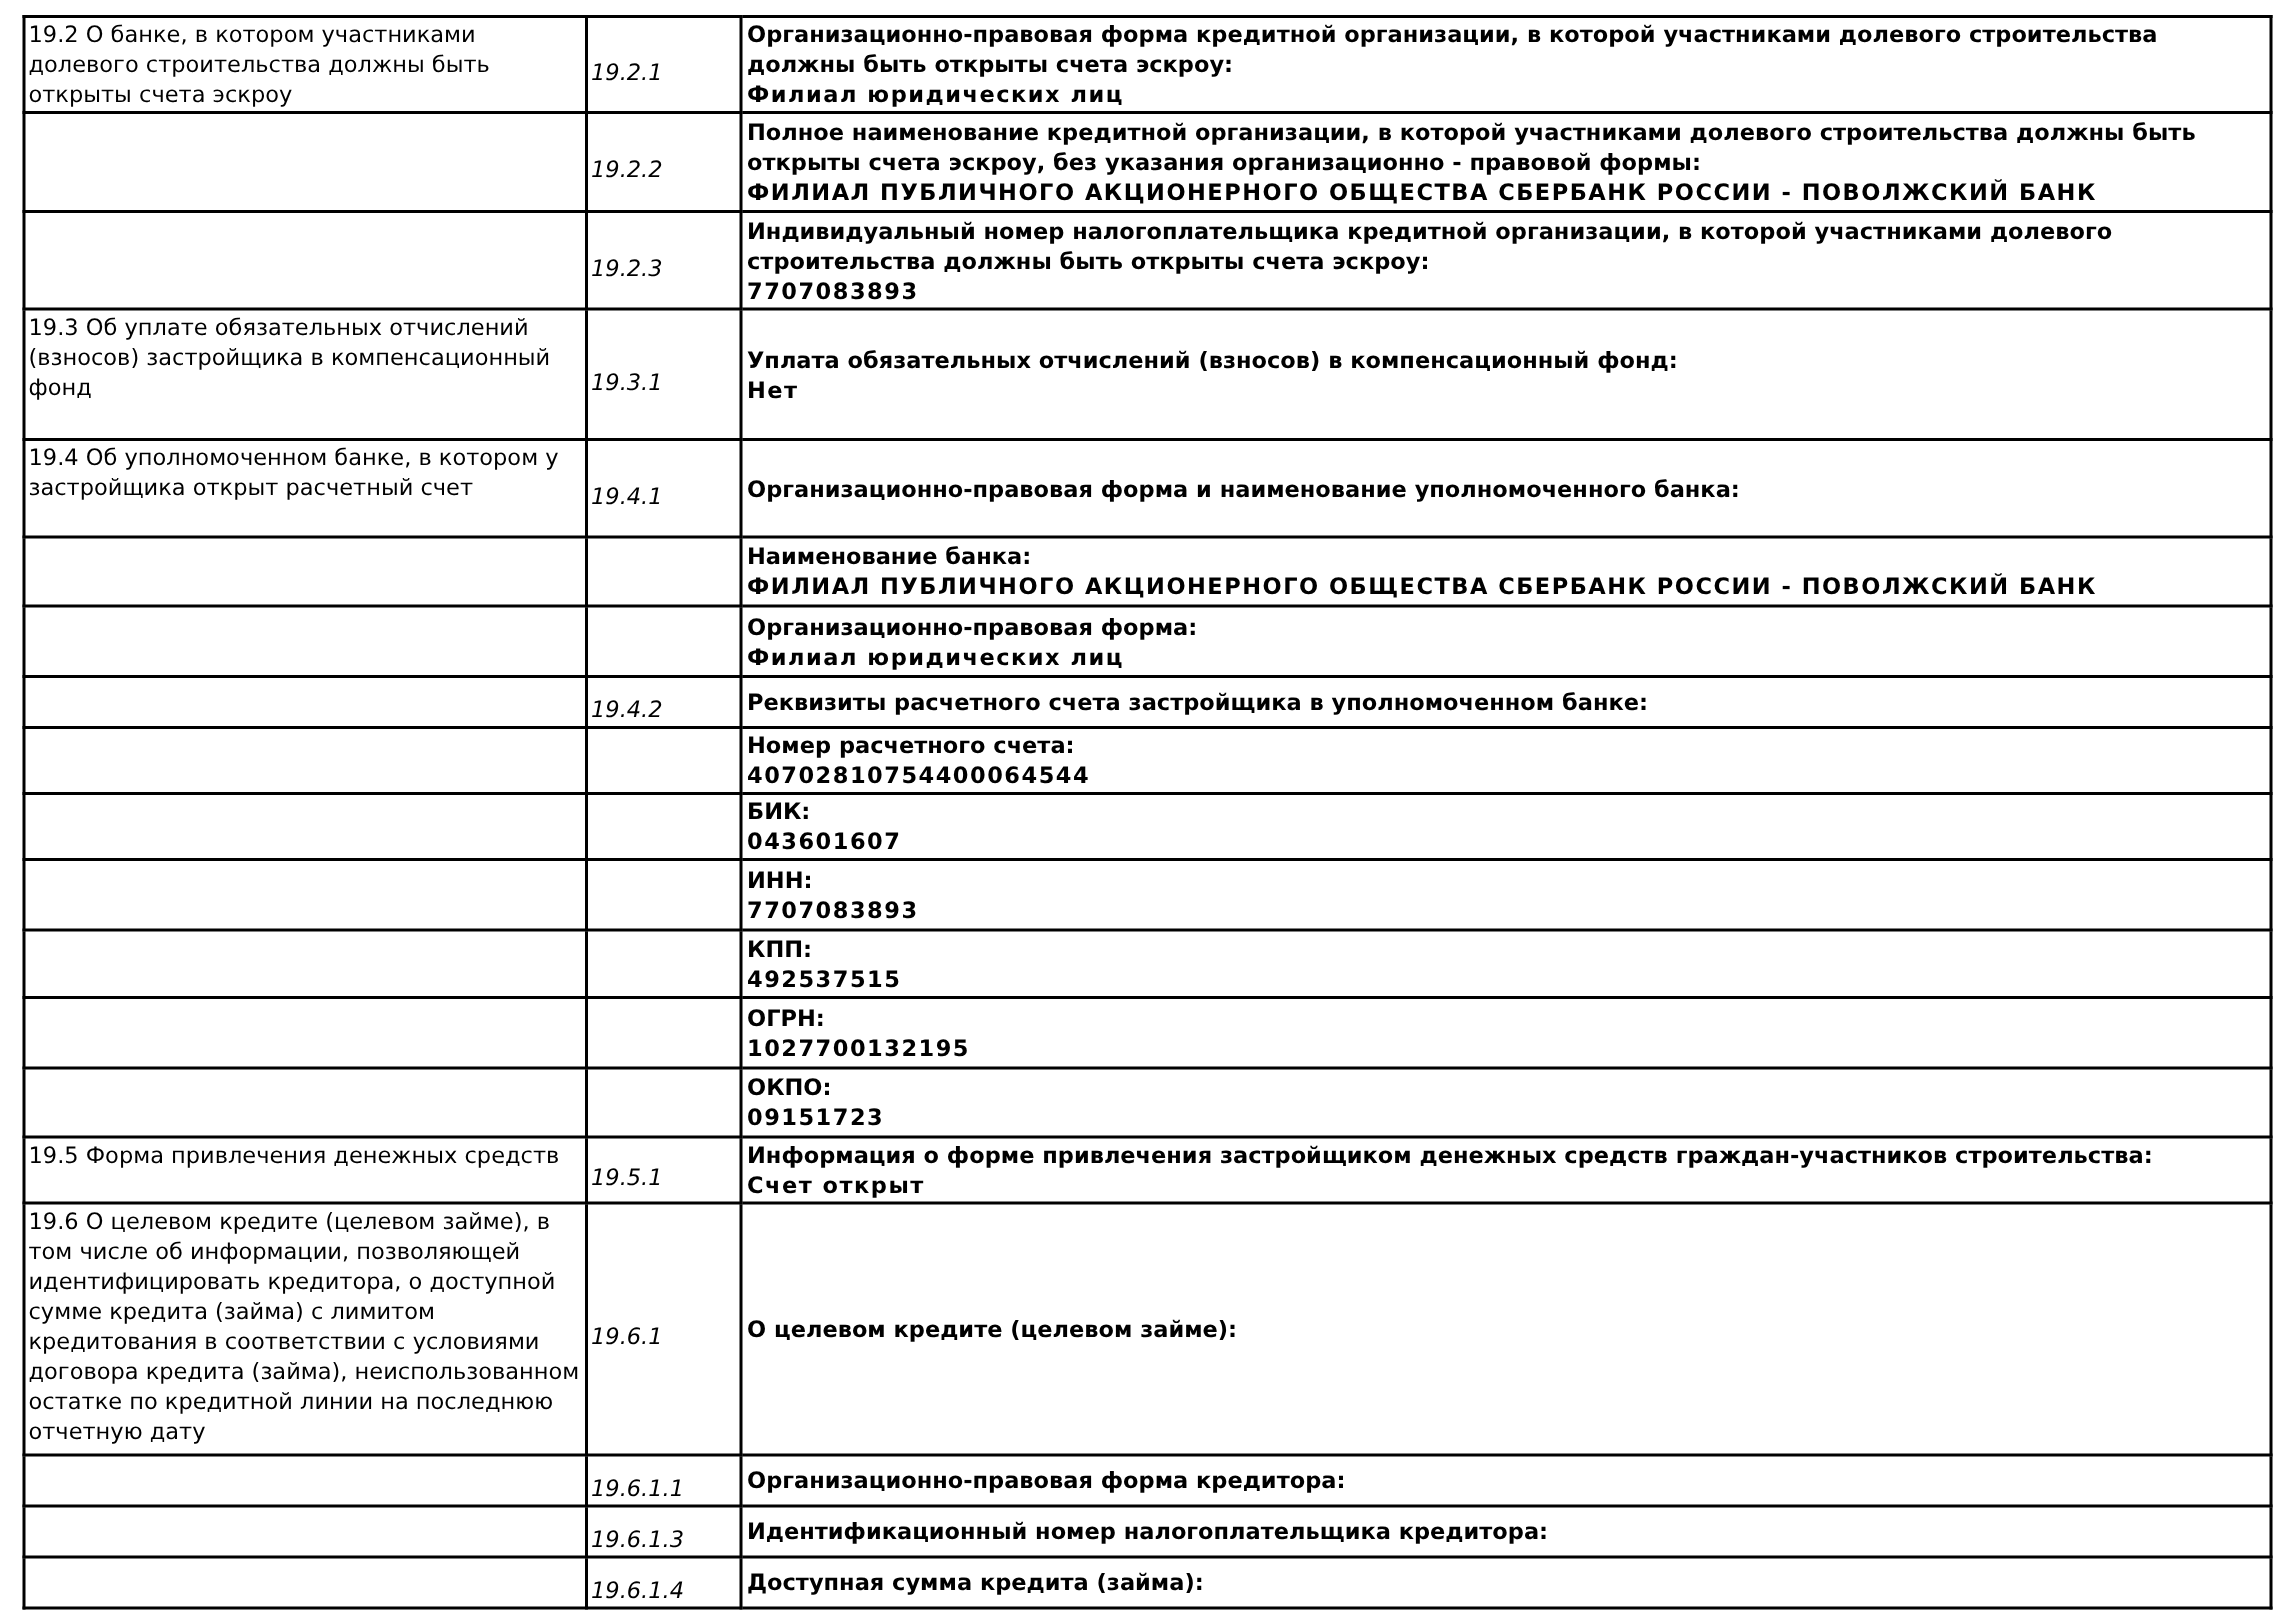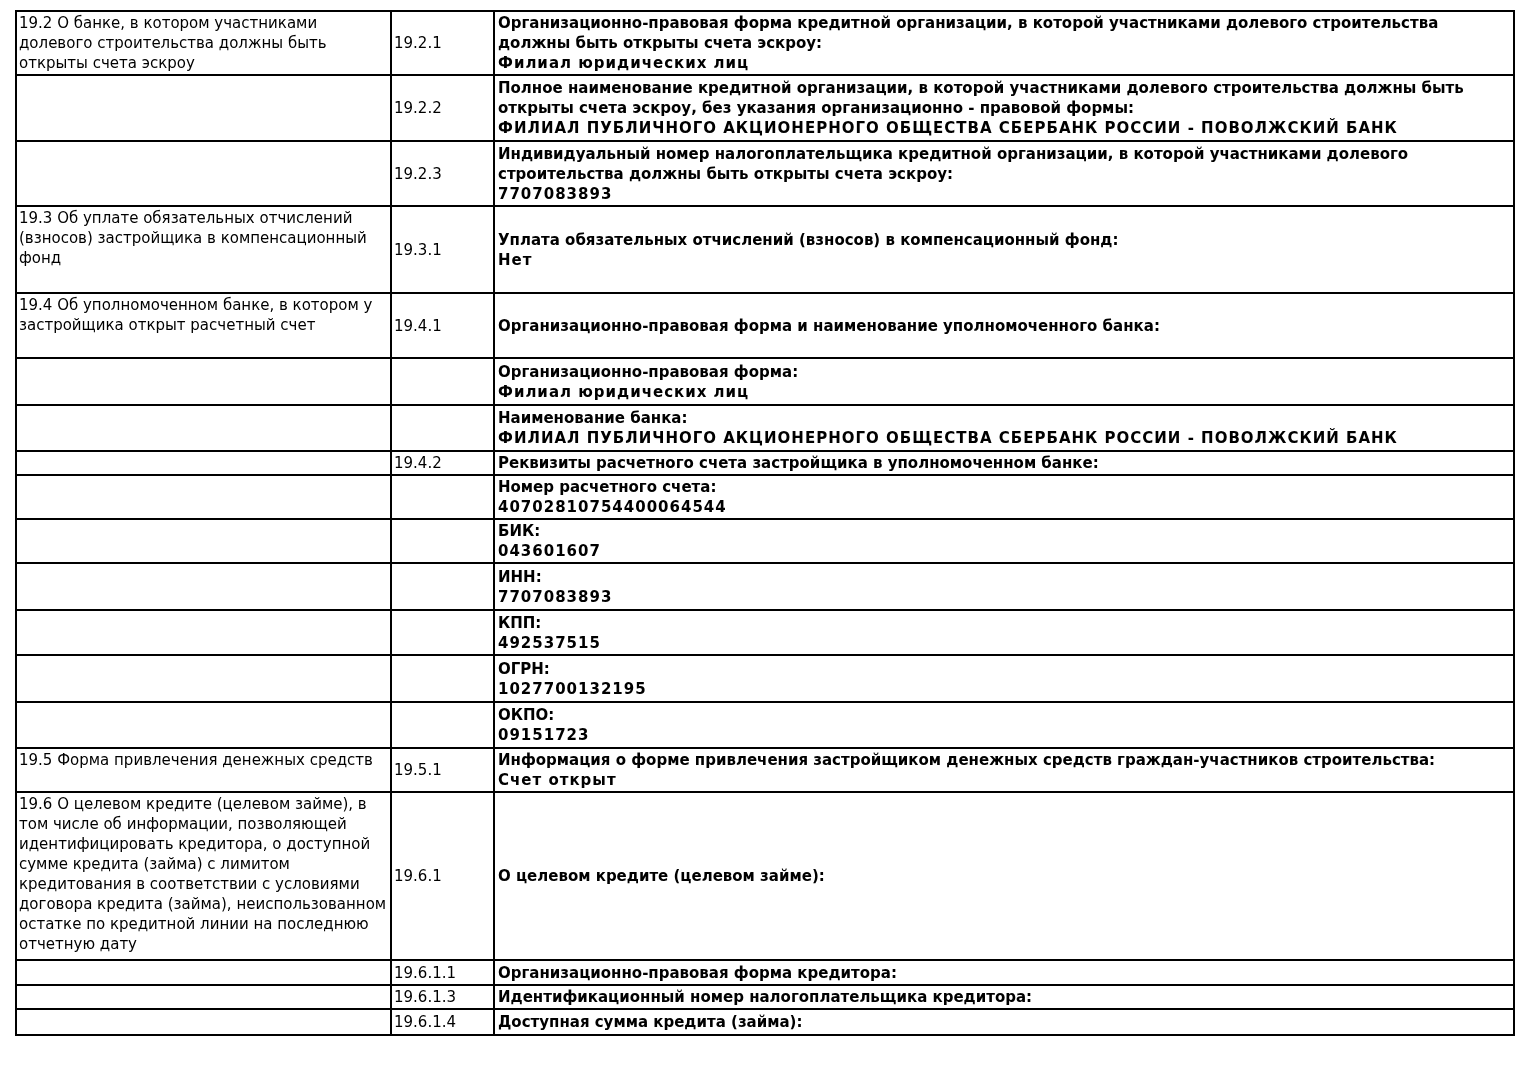--- a/index.html
+++ b/index.html
@@ -13,21 +13,21 @@
     width:1498px;
     border-collapse:collapse; table-layout:fixed;
   }
   td {
     border:2px solid #000;
     font-size:15px; line-height:20px;
     padding:0; overflow:hidden;
     word-wrap:break-word;
   }
   td.c1 { vertical-align:top;    padding:1px 3px 1px 2px; }
-  td.c2 { vertical-align:middle; padding:1px 2px 1px 2px; }
+  td.c2 { vertical-align:middle; padding:11px 2px 1px 2px;font-style:italic; }
   td.c3 { vertical-align:middle; padding:1px 4px 1px 3px; }
   .lbl { font-weight:bold; }
   .val { font-weight:bold; letter-spacing:1px; }
 </style>
 </head>
 <body>
 
 <table class="decl">
   <colgroup>
     <col style="width:375px">
@@ -73,35 +73,35 @@
   </tr>
 
   <tr style="height:65px">
     <td class="c1">19.4 Об уполномоченном банке, в котором у застройщика открыт расчетный счет</td>
     <td class="c2">19.4.1</td>
     <td class="c3">
       <div class="lbl">Организационно-правовая форма и наименование уполномоченного банка:</div>
     </td>
   </tr>
 
+  <tr style="height:46px">
+    <td class="c1"></td>
+    <td class="c2"></td>
+    <td class="c3">
+      <div class="lbl">Наименование банка:</div>
+      <div class="val">ФИЛИАЛ ПУБЛИЧНОГО АКЦИОНЕРНОГО ОБЩЕСТВА СБЕРБАНК РОССИИ - ПОВОЛЖСКИЙ БАНК</div>
+    </td>
+  </tr>
+
   <tr style="height:47px">
     <td class="c1"></td>
     <td class="c2"></td>
     <td class="c3">
       <div class="lbl">Организационно-правовая форма:</div>
       <div class="val">Филиал юридических лиц</div>
-    </td>
-  </tr>
-
-  <tr style="height:46px">
-    <td class="c1"></td>
-    <td class="c2"></td>
-    <td class="c3">
-      <div class="lbl">Наименование банка:</div>
-      <div class="val">ФИЛИАЛ ПУБЛИЧНОГО АКЦИОНЕРНОГО ОБЩЕСТВА СБЕРБАНК РОССИИ - ПОВОЛЖСКИЙ БАНК</div>
     </td>
   </tr>
 
   <tr style="height:23px">
     <td class="c1"></td>
     <td class="c2">19.4.2</td>
     <td class="c3">
       <div class="lbl">Реквизиты расчетного счета застройщика в уполномоченном банке:</div>
     </td>
   </tr>

